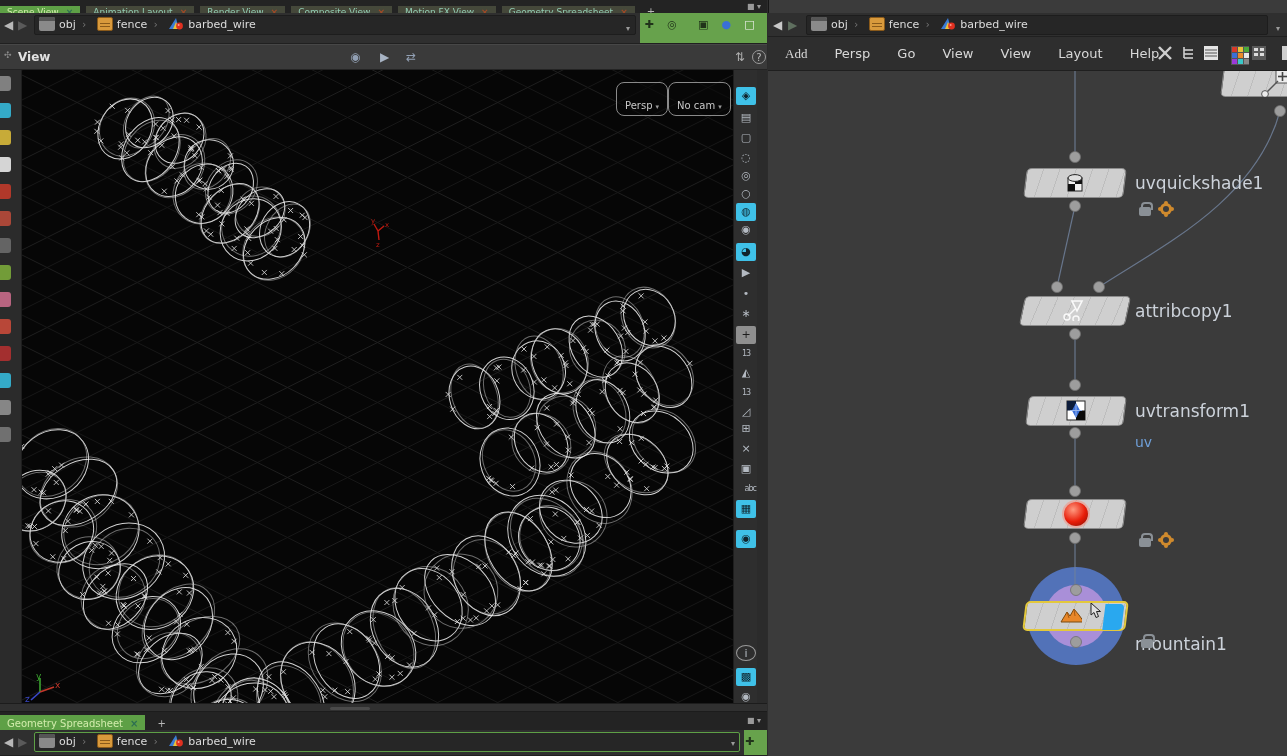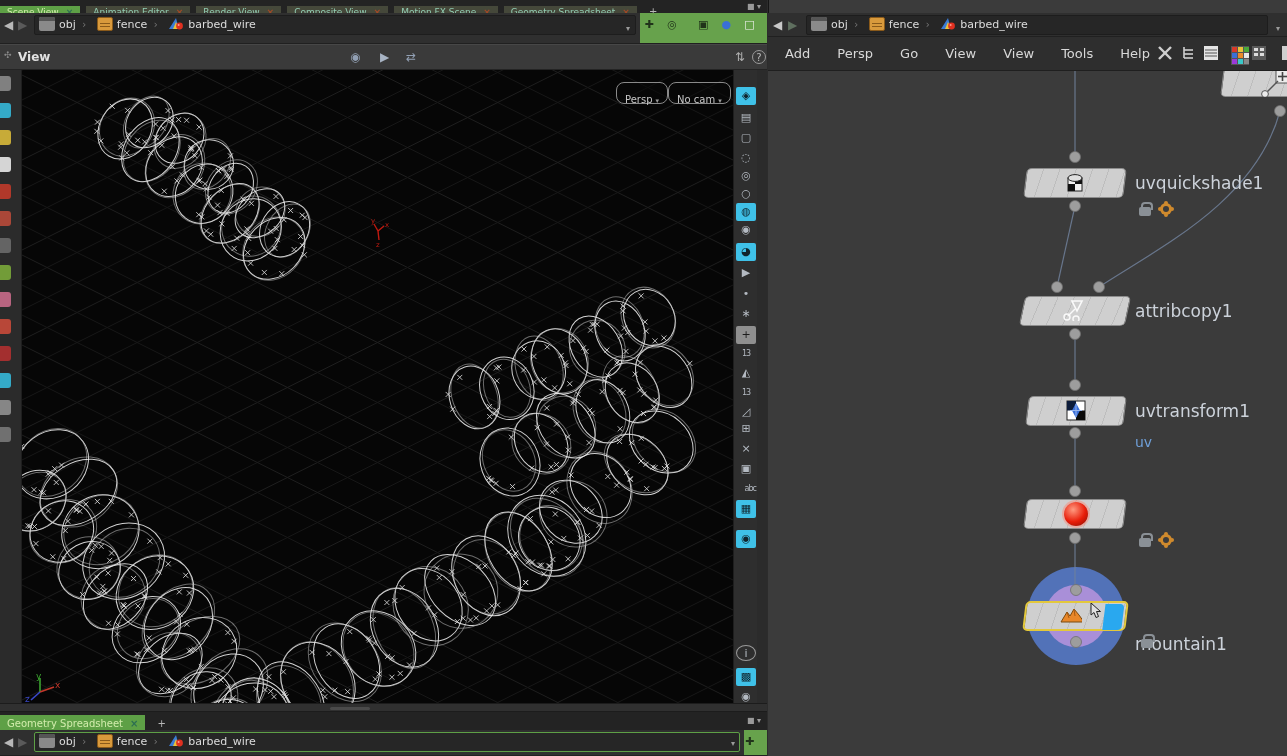--- a/index.html
+++ b/index.html
@@ -37,21 +37,21 @@
   #view-header .title{position:absolute;left:18px;top:5px;color:#e2e2e2;font-size:12px;font-weight:bold;}
   .hdr-ico{position:absolute;top:5px;color:#92a0b4;font-size:12px;}
   .help-circle{position:absolute;top:5px;width:14px;height:14px;border:1px solid #9a9a9a;border-radius:50%;
                color:#bbb;font-size:10px;text-align:center;line-height:13px;}
 
   
   #left-strip{left:0;top:70px;width:22px;height:633px;background:#2b2b2b;overflow:hidden;border-right:1px solid #1e1e1e;}
   .strip-blob{position:absolute;left:-6px;width:17px;height:15px;border-radius:3px;opacity:.9;}
   #viewport{left:22px;top:70px;width:711px;height:633px;background:#060606;overflow:hidden;}
   .pill{position:absolute;height:15px;border:1px solid #8a8a8a;border-radius:8px;background:rgba(10,10,10,.55);
-        color:#c8c8c8;font-size:10px;line-height:13px;padding:10px 8px;}
+        color:#c8c8c8;font-size:10px;line-height:13px;padding:16px 8px;}
   .pill .dd{font-size:7px;color:#9a9a9a;margin-left:3px;}
   #vp-right{left:733px;top:70px;width:24px;height:633px;background:#2e2e2e;border-left:1px solid #1e1e1e;}
   .vri{position:absolute;left:2px;width:20px;height:18px;text-align:center;font-size:11px;line-height:18px;color:#b4bac2;border-radius:2px;}
   .vri.hl{background:#3fc1e8;color:#10242c;}
   .vri.grayhl{background:#8f8f8f;color:#1c1c1c;}
   .vri.small{font-size:8px;letter-spacing:-1px;}
   #pane-split{left:0;top:703px;width:767px;height:9px;background:#303030;border-top:1px solid #1c1c1c;border-bottom:1px solid #1c1c1c;}
   #pane-split .handle{position:absolute;left:330px;top:3px;width:40px;height:3px;background:#4a4a4a;border-radius:2px;}
   #strip-right{left:757px;top:70px;width:10px;height:633px;background:#2b2b2b;}
 
@@ -87,24 +87,24 @@
   .badge-gear:after{content:"";position:absolute;left:3px;top:3px;width:6px;height:6px;border-radius:50%;background:#3b3b3b;}
   .node-icon{position:absolute;width:22px;height:22px;}
 </style>
 </head>
 <body>
 
 <div id="app">
 
   <div class="abs tabrow" style="left:0;top:0;width:767px;height:13px;">
     <span class="tab active"><span>Scene View</span><span class="x">×</span></span>
-    <span class="tab"><span>Animation Editor</span><span class="x">×</span></span>
+    <span class="tab"><span>Animation Layout</span><span class="x">×</span></span>
     <span class="tab"><span>Render View</span><span class="x">×</span></span>
     <span class="tab"><span>Composite View</span><span class="x">×</span></span>
-    <span class="tab"><span>Motion FX Scene</span><span class="x">×</span></span>
+    <span class="tab"><span>Motion FX View</span><span class="x">×</span></span>
     <span class="tab"><span>Geometry Spreadsheet</span><span class="x">×</span></span>
     <span class="plus-tab">+</span>
     <span class="row-end"><span>■</span> <span>▾</span></span>
   </div>
 
   <div class="abs pathrow" style="left:0;top:13px;width:767px;height:31px;">
     <span class="nav-arrow" style="left:4px;color:#b8b8b8;">◀</span>
     <span class="nav-arrow" style="left:18px;color:#5a5a5a;">▶</span>
     <div class="bc-field" style="left:34px;width:602px;">
       <span class="bc-item"><span class="bc-ico ico-obj"></span><span>obj</span></span>
@@ -1179,26 +1179,26 @@
               <polygon points="1,12 8,1 11,12" fill="#3a7bd5"></polygon>
               <polygon points="5,12 8,5 11,12" fill="#e8c23a"></polygon>
               <circle cx="11.5" cy="9" r="3.4" fill="#e03020"></circle>
               <circle cx="10.6" cy="8" r="1" fill="#ff9a8a"></circle>
             </svg></span><span>barbed_wire</span></span>
     </div>
     <span class="nav-arrow" style="left:508px;color:#9a9a9a;font-size:8px;top:7px;">▾</span>
   </div>
 
   <div class="abs" id="net-menubar">
-    <span class="menu-item" style="margin-left:6px;">Add</span>
+    <span class="menu-item" style="margin-left:6px;font-family:Liberation Serif, serif;">Add</span>
     <span class="menu-item">Persp</span>
     <span class="menu-item">Go</span>
     <span class="menu-item">View</span>
     <span class="menu-item">View</span>
-    <span class="menu-item">Tools</span>
+    <span class="menu-item">Layout</span>
     <span class="menu-item">Help</span>
     <span class="mbar-ico" style="left:388px;"><svg width="16" height="16">
           <line x1="2" y1="2" x2="14" y2="14" stroke="#cfcfcf" stroke-width="2.4"></line>
           <line x1="14" y1="2" x2="2" y2="14" stroke="#cfcfcf" stroke-width="2.4"></line>
         </svg></span>
     <span class="mbar-ico" style="left:412px;"><svg width="16" height="16">
           <line x1="3" y1="2" x2="3" y2="13" stroke="#cfcfcf" stroke-width="1.6"></line>
           <line x1="3" y1="5" x2="12" y2="5" stroke="#cfcfcf" stroke-width="1.6"></line>
           <line x1="3" y1="9" x2="12" y2="9" stroke="#cfcfcf" stroke-width="1.6"></line>
           <line x1="3" y1="13" x2="12" y2="13" stroke="#cfcfcf" stroke-width="1.6"></line>

